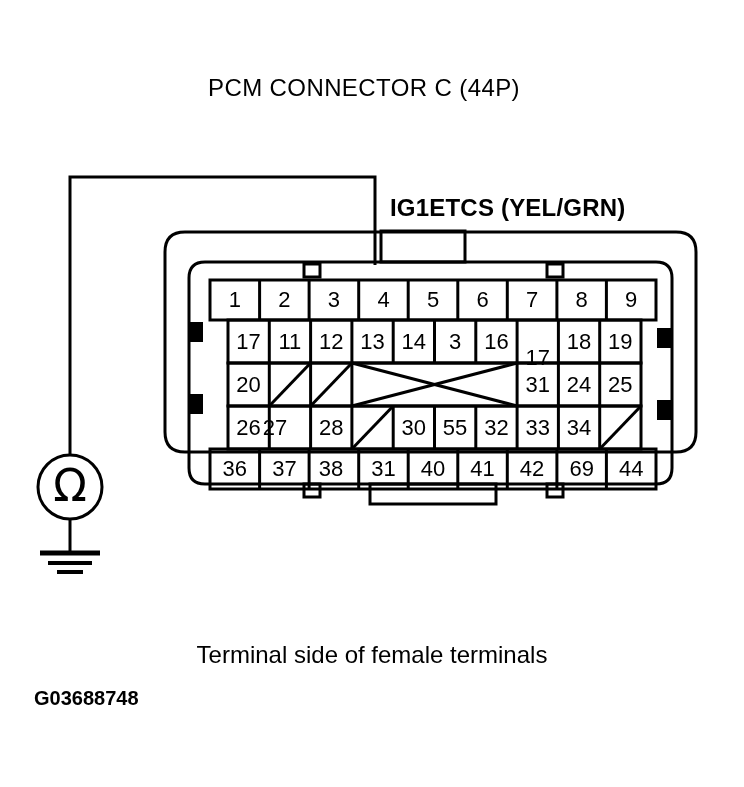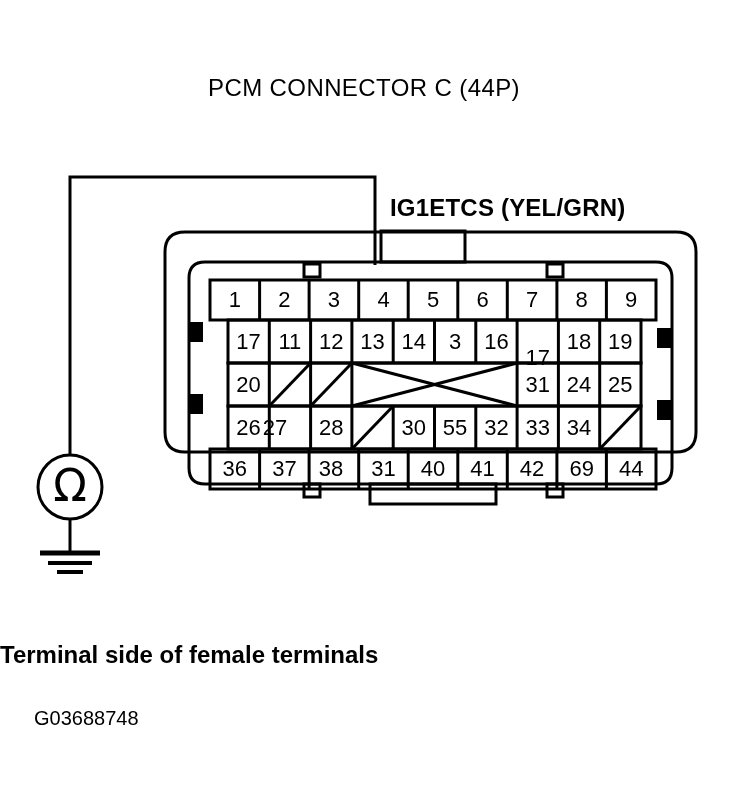--- a/index.html
+++ b/index.html
@@ -23,28 +23,28 @@
     white-space:nowrap;
   }
   .wire-label{
     left:390px;top:194px;
     font-size:24px;font-weight:bold;
     letter-spacing:0.2px;
     white-space:nowrap;
   }
   .caption{
     left:0;top:641px;width:744px;
-    font-size:24px;font-weight:bold;
+    text-align:center;
+    font-size:24px;font-weight:normal;
     white-space:nowrap;
   }
   .figcode{
     left:34px;top:687px;
-    font-size:20px;font-weight:normal;
-    white-space:nowrap;
-    margin-top:20px;
+    font-size:20px;font-weight:bold;
+    white-space:nowrap;
   }
 
   
   svg.layer{position:absolute;left:0;top:0;width:744px;height:787px;}
 
   
   .cellnum{
     position:absolute;
     font-size:22px;
     line-height:1;

